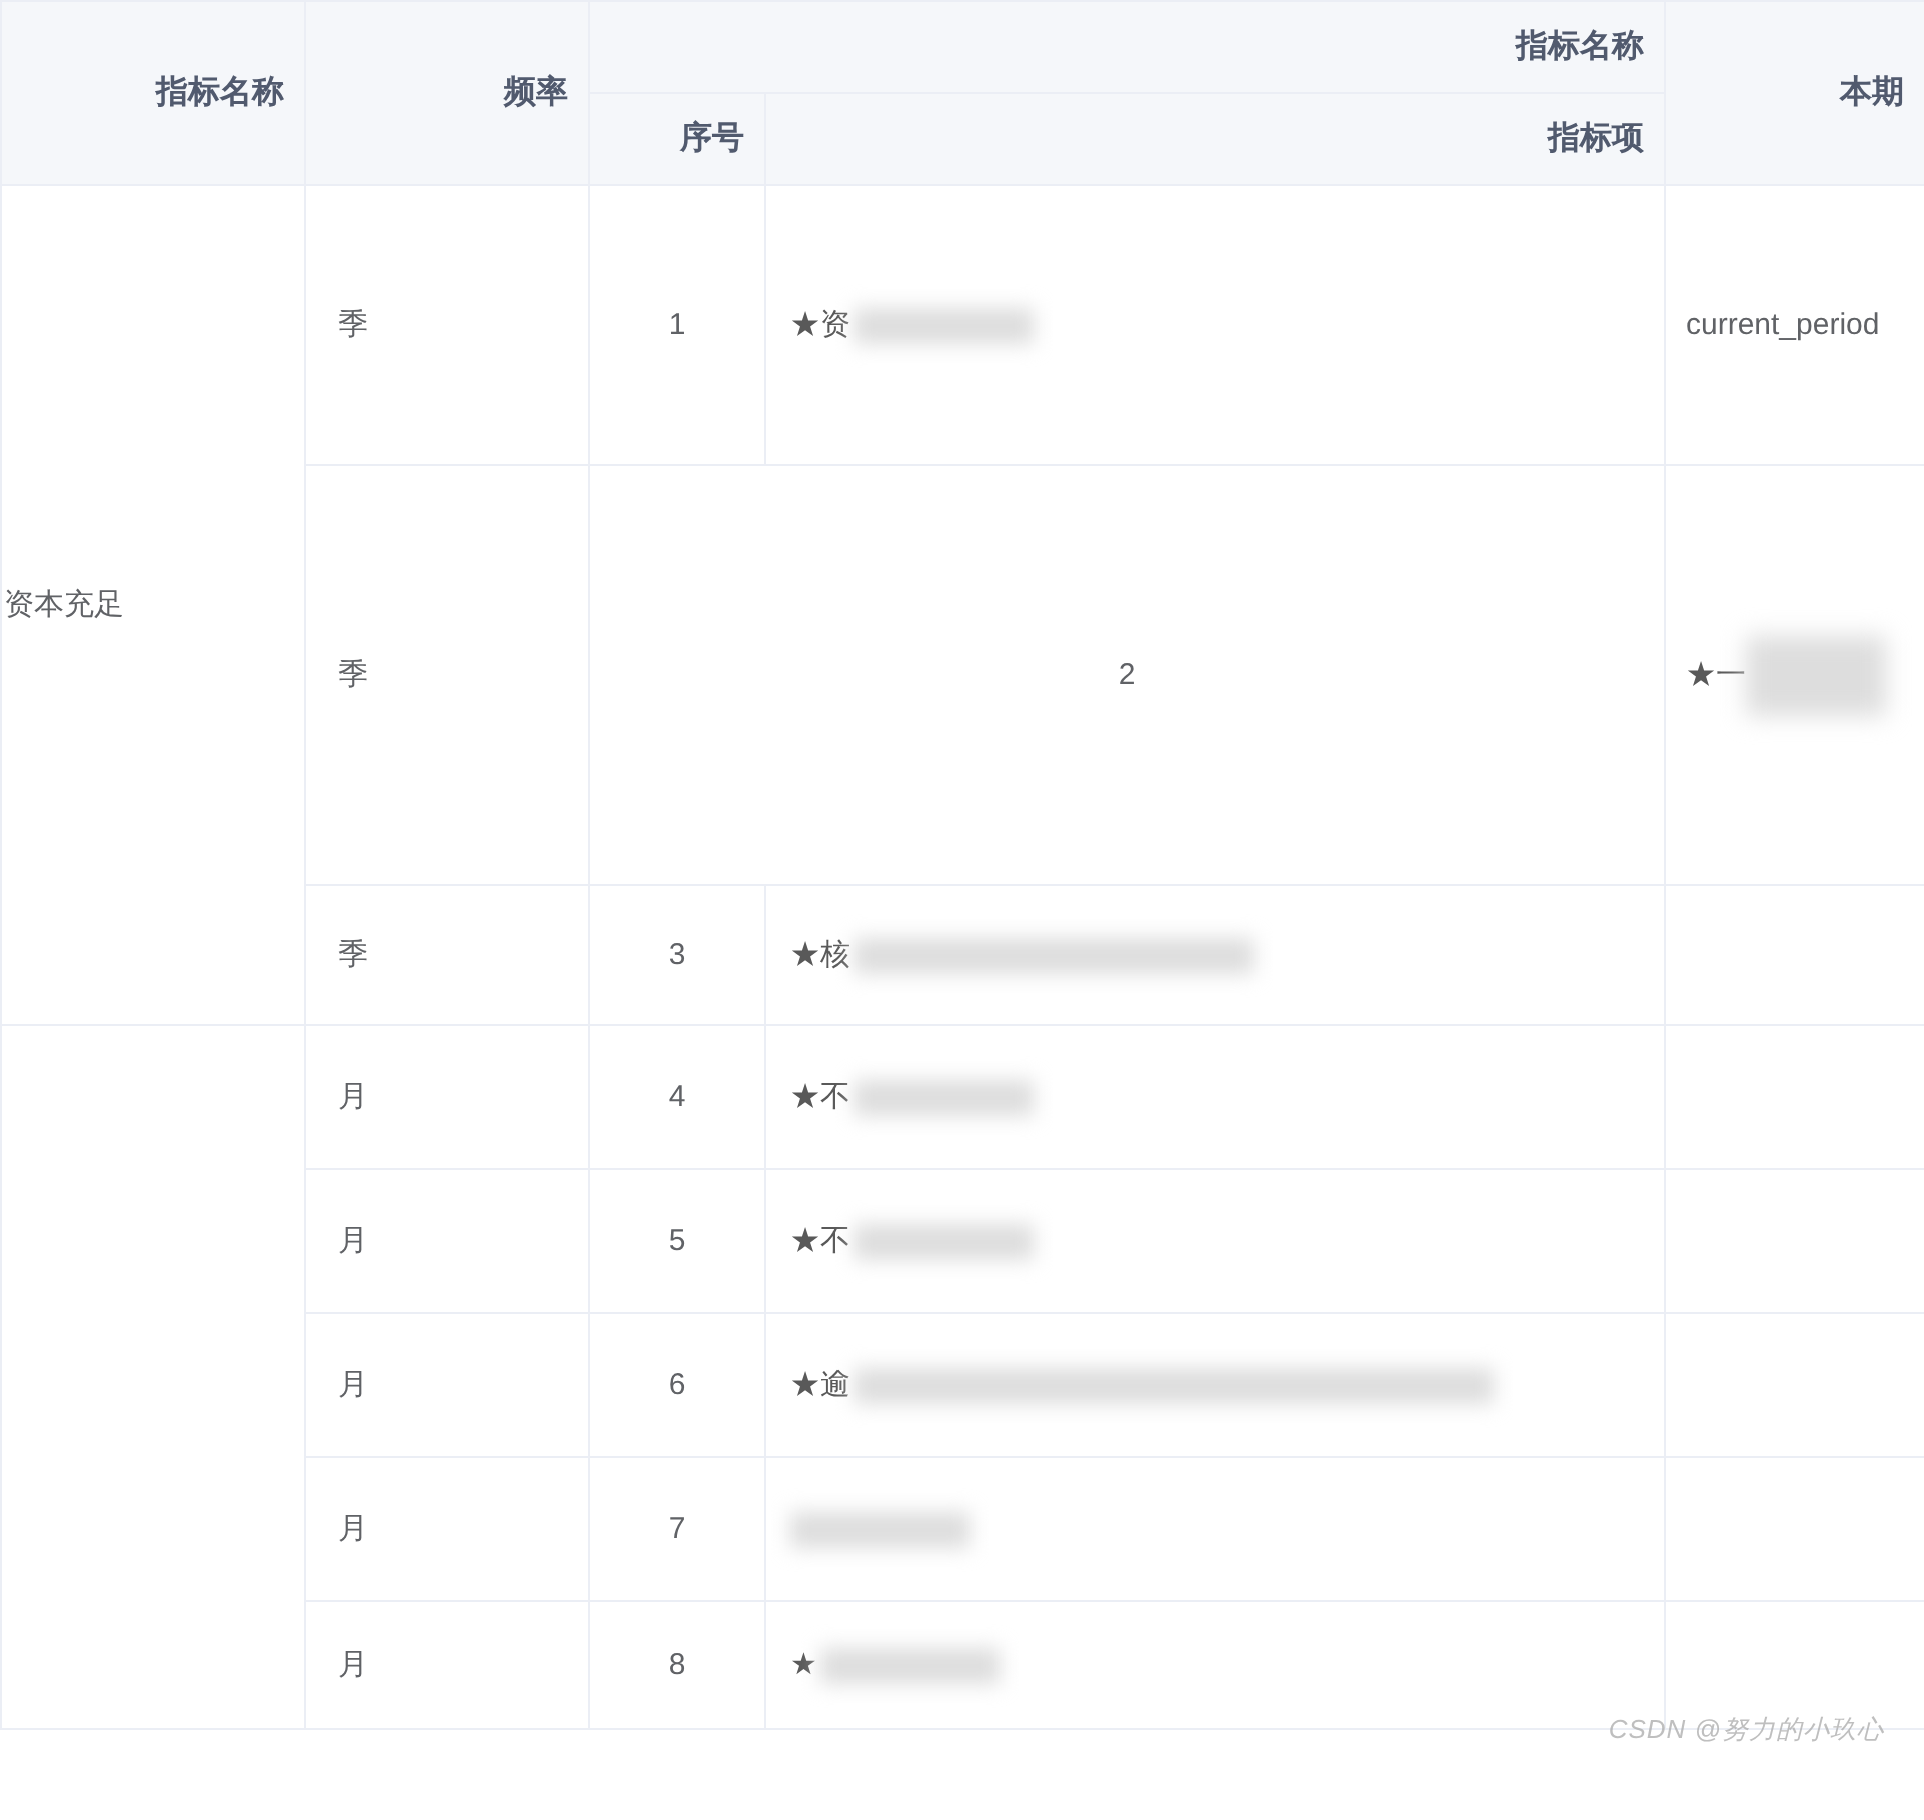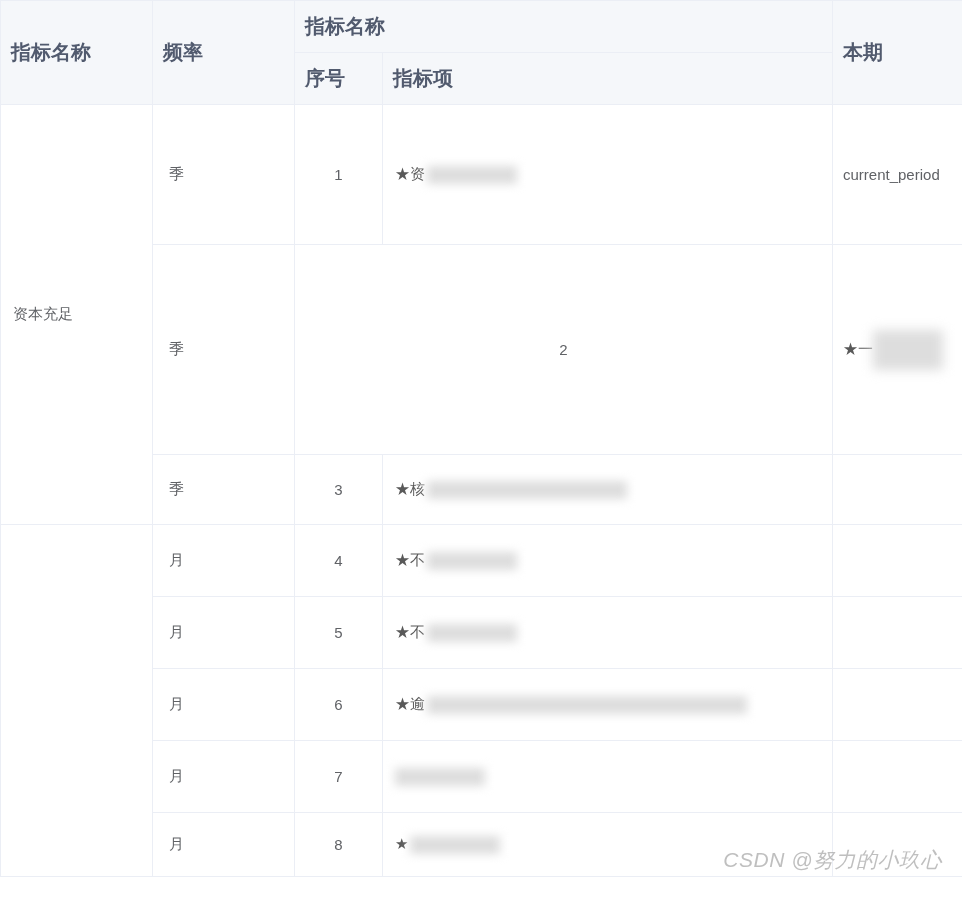--- a/index.html
+++ b/index.html
@@ -25,31 +25,31 @@
     th, td {
       border: 1px solid #ebeef5;
       padding: 12px 10px;
       text-align: left;
       word-break: break-all;
     }
     th {
       background: #f5f7fa;
       color: #515a6e;
       font-weight: 600;
-      text-align: left;
-      font-size: 20px;
+      text-align: right;
+      font-size: 16px;
     }
     .col-type { width: 152px; }
     .col-freq { width: 142px; }
     .col-seq  { width: 88px; }
     .col-item { width: 450px; }
     .col-curr { width: 130px; }
     td.center { text-align: center; }
     td.type-cell {
-      padding-left: 12px;
+      padding-left: 1px;
     }
     td.freq-cell {
       padding-left: 16px;
     }
     td.item-cell {
       padding-left: 12px;
     }
     .row-tall-1 td { height: 140px; }
     .row-tall-2 td { height: 210px; }
     .row-med td { height: 70px; }
@@ -89,21 +89,21 @@
       height: 40px;
       background: #ddd;
       filter: blur(6px);
       vertical-align: middle;
     }
     .watermark {
       position: absolute;
       bottom: 36px;
       right: 20px;
       color: #aaa;
-      font-size: 21px;
+      font-size: 13px;
       font-style: italic;
       opacity: 0.75;
       letter-spacing: 0.5px;
     }
     .star { color: #595959; }
   </style>
 </head>
 <body>
 
 <table>

